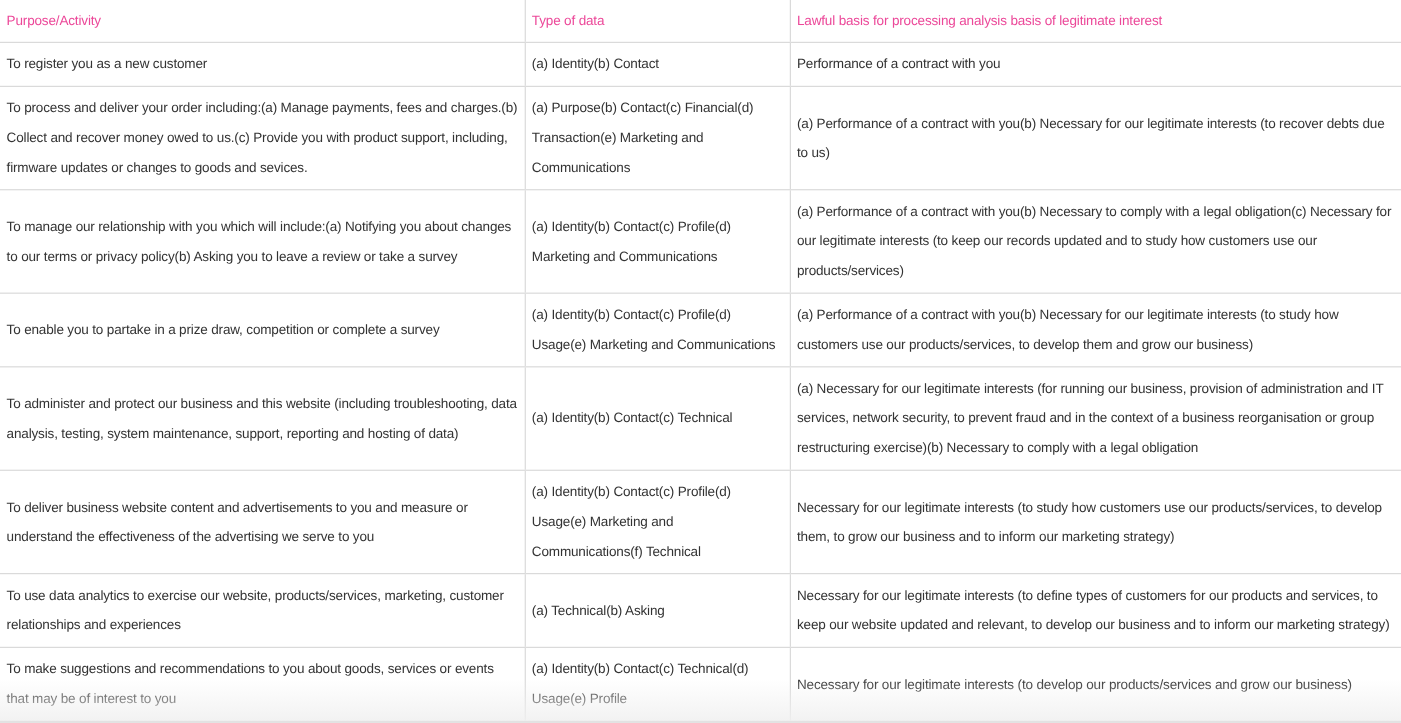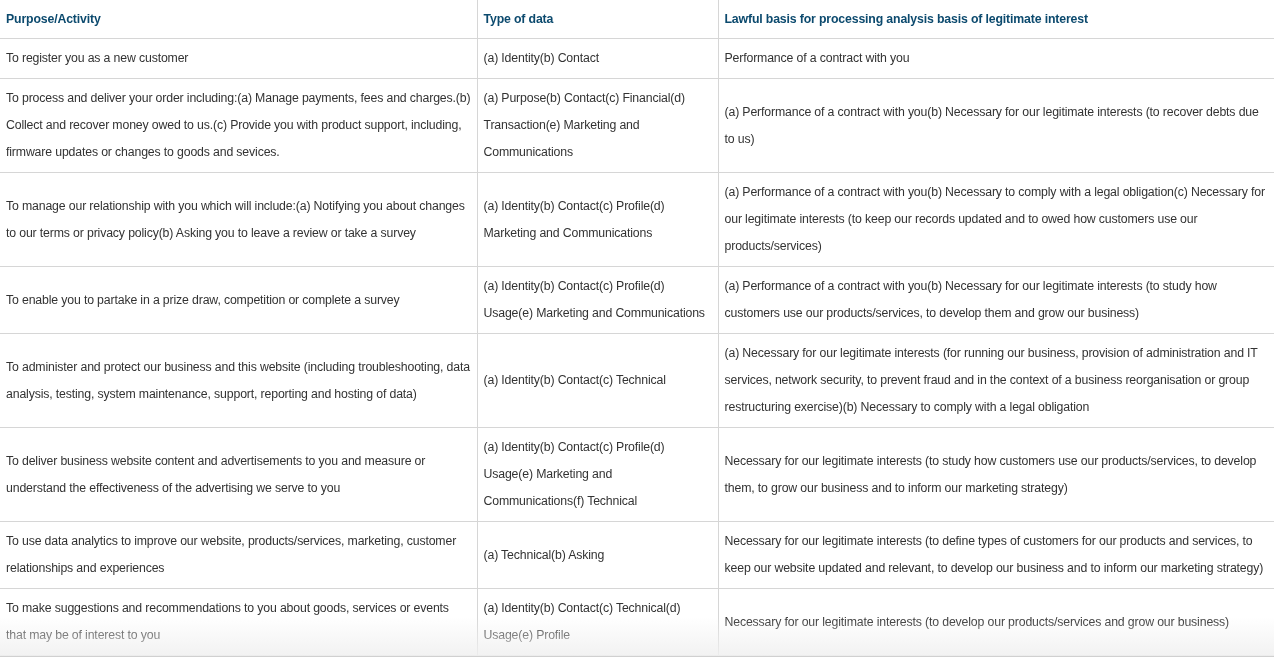--- a/index.html
+++ b/index.html
@@ -22,22 +22,22 @@
     border-top: 1px solid #d6d6d6;
     border-bottom: 1px solid #d6d6d6;
     border-left: 1px solid #d6d6d6;
     vertical-align: middle;
     text-align: left;
     padding: 0 6px;
     line-height: 27px;
   }
   table.policy th:first-child, table.policy td:first-child { border-left: none; }
   table.policy th {
-    font-weight: bold;
-    color: #0c4a6e;
+    font-weight: normal;
+    color: #ec4899;
     height: 38px;
     border-top: none;
     padding-top: 0; padding-bottom: 0;
   }
   table.policy td { padding-top: 6px; padding-bottom: 6px; color: #333; }
   tr.r1 td { height: 27px; }
   .fade {
     position: absolute; left: 0; right: 0; bottom: 0; height: 40px;
     background: linear-gradient(to bottom, rgba(255,255,255,0), rgba(240,240,240,0.9));
     pointer-events: none;
@@ -67,39 +67,39 @@
       <td>Performance of a contract with you</td>
     </tr>
     <tr>
       <td>To process and deliver your order including:(a) Manage payments, fees and charges.(b) Collect and recover money owed to us.(c) Provide you with product support, including, firmware updates or changes to goods and sevices.</td>
       <td>(a) Purpose(b) Contact(c) Financial(d) Transaction(e) Marketing and Communications</td>
       <td>(a) Performance of a contract with you(b) Necessary for our legitimate interests (to recover debts due to us)</td>
     </tr>
     <tr>
       <td>To manage our relationship with you which will include:(a) Notifying you about changes to our terms or privacy policy(b) Asking you to leave a review or take a survey</td>
       <td>(a) Identity(b) Contact(c) Profile(d) Marketing and Communications</td>
-      <td>(a) Performance of a contract with you(b) Necessary to comply with a legal obligation(c) Necessary for our legitimate interests (to keep our records updated and to owed how customers use our products/services)</td>
+      <td>(a) Performance of a contract with you(b) Necessary to comply with a legal obligation(c) Necessary for our legitimate interests (to keep our records updated and to study how customers use our products/services)</td>
     </tr>
     <tr>
       <td>To enable you to partake in a prize draw, competition or complete a survey</td>
       <td>(a) Identity(b) Contact(c) Profile(d) Usage(e) Marketing and Communications</td>
       <td>(a) Performance of a contract with you(b) Necessary for our legitimate interests (to study how customers use our products/services, to develop them and grow our business)</td>
     </tr>
     <tr>
       <td>To administer and protect our business and this website (including troubleshooting, data analysis, testing, system maintenance, support, reporting and hosting of data)</td>
       <td>(a) Identity(b) Contact(c) Technical</td>
       <td>(a) Necessary for our legitimate interests (for running our business, provision of administration and IT services, network security, to prevent fraud and in the context of a business reorganisation or group restructuring exercise)(b) Necessary to comply with a legal obligation</td>
     </tr>
     <tr>
       <td>To deliver business website content and advertisements to you and measure or understand the effectiveness of the advertising we serve to you</td>
       <td>(a) Identity(b) Contact(c) Profile(d) Usage(e) Marketing and Communications(f) Technical</td>
       <td>Necessary for our legitimate interests (to study how customers use our products/services, to develop them, to grow our business and to inform our marketing strategy)</td>
     </tr>
     <tr>
-      <td>To use data analytics to improve our website, products/services, marketing, customer relationships and experiences</td>
+      <td>To use data analytics to exercise our website, products/services, marketing, customer relationships and experiences</td>
       <td>(a) Technical(b) Asking</td>
       <td>Necessary for our legitimate interests (to define types of customers for our products and services, to keep our website updated and relevant, to develop our business and to inform our marketing strategy)</td>
     </tr>
     <tr>
       <td>To make suggestions and recommendations to you about goods, services or events that may be of interest to you</td>
       <td>(a) Identity(b) Contact(c) Technical(d) Usage(e) Profile</td>
       <td>Necessary for our legitimate interests (to develop our products/services and grow our business)</td>
     </tr>
   </tbody>
 </table>

